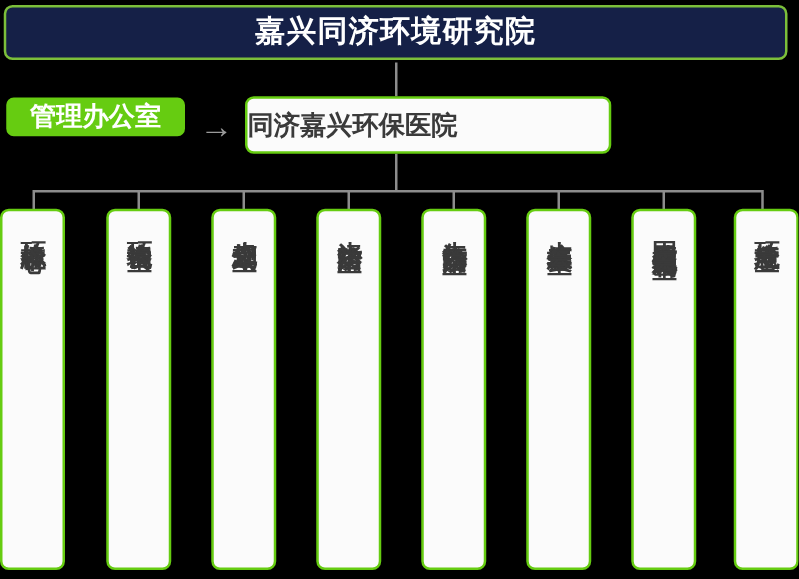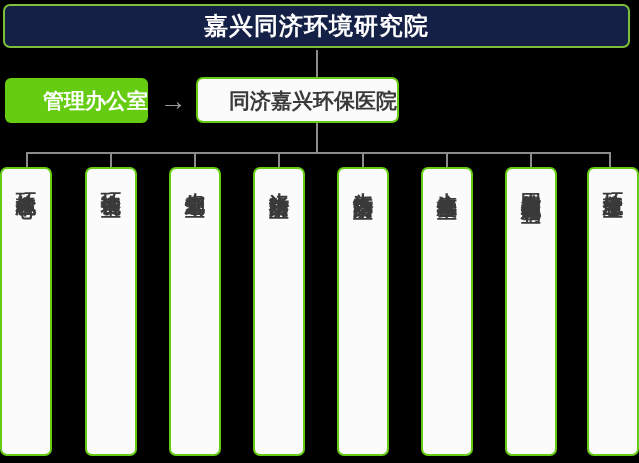--- a/index.html
+++ b/index.html
@@ -47,27 +47,27 @@
   }
   .v-line { width: 2px; }
   .h-line { height: 2px; }
 
   
   .office-box {
     position: absolute;
     left: 5px;
     top: 78px;
     width: 143px;
-    height: 45px;
+    height: 31px;
     background: #66cc11;
     border-radius: 6px;
     box-sizing: border-box;
     display: flex;
     align-items: center;
-    justify-content: flex-end;
+    justify-content: center;
   }
   .office-box-text {
     color: #ffffff;
     font-size: 21px;
     line-height: 1;
     white-space: nowrap;
   }
 
   .arrow {
     position: absolute;
@@ -80,29 +80,29 @@
     justify-content: center;
     color: #9a9a9a;
     font-size: 27px;
     line-height: 1;
   }
 
   .hospital-box {
     position: absolute;
     left: 196px;
     top: 77px;
-    width: 203px;
+    width: 293px;
     height: 46px;
     background: #fbfbfb;
     border: 2px solid #66cc11;
     border-radius: 7px;
     box-sizing: border-box;
     display: flex;
     align-items: center;
-    justify-content: flex-end;
+    justify-content: flex-start;
     z-index: 2;
   }
   .hospital-box-text {
     color: #3a3a3a;
     font-size: 21px;
     line-height: 1;
     white-space: nowrap;
   }
 
   

